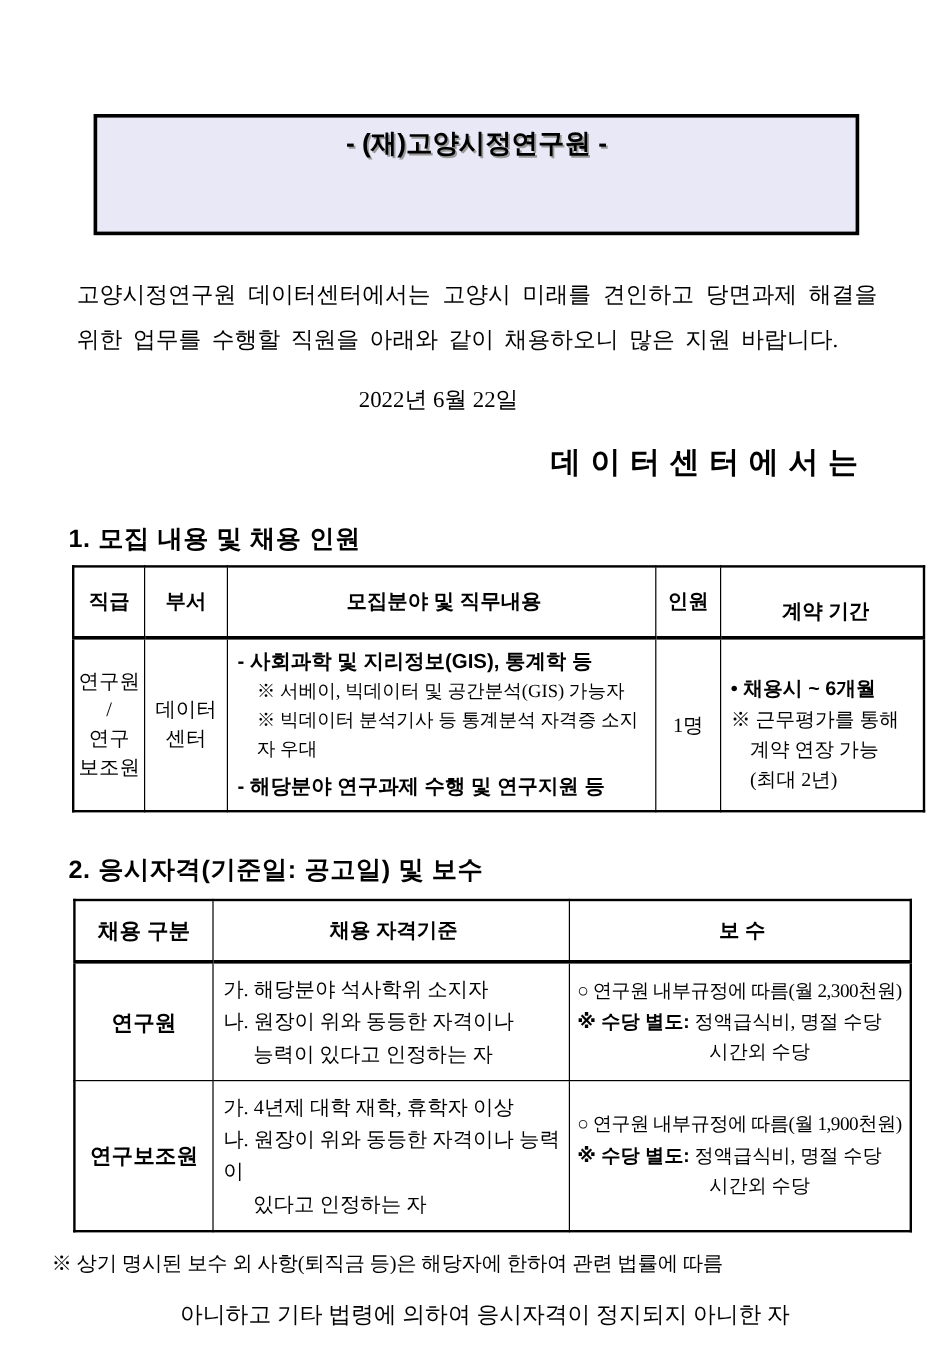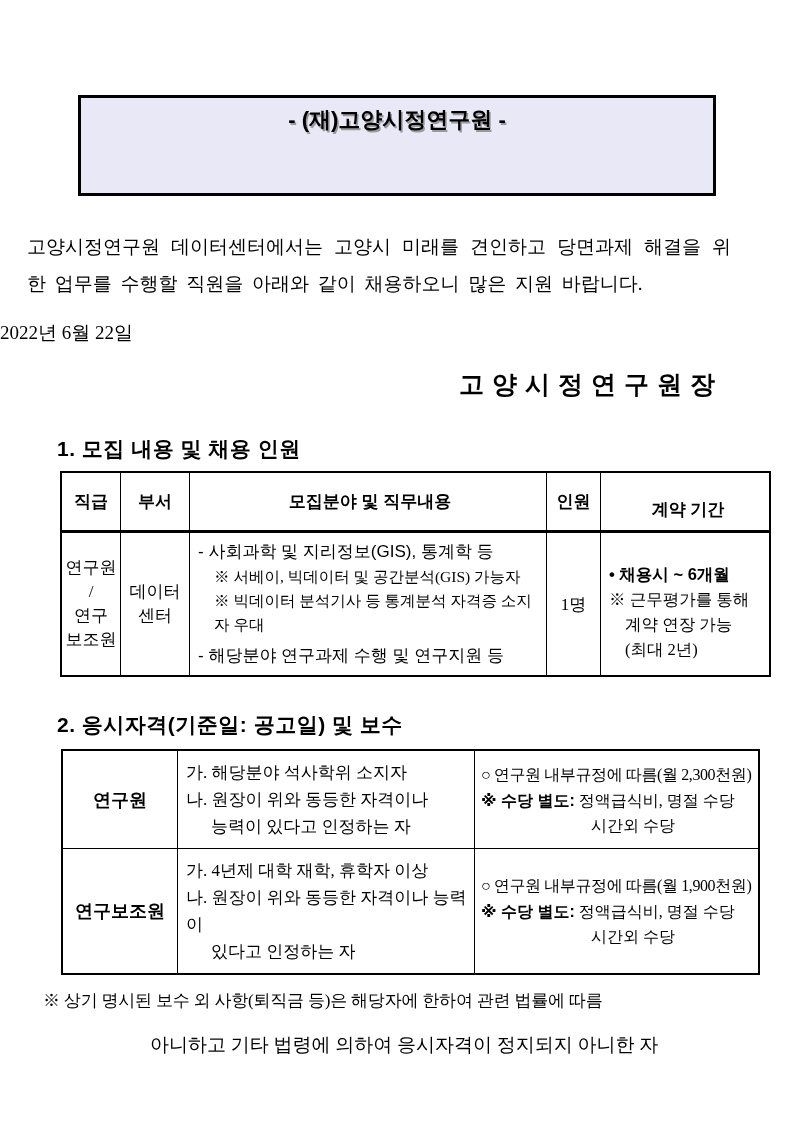--- a/index.html
+++ b/index.html
@@ -22,27 +22,27 @@
     text-shadow:1.5px 1.5px 0 #9a9a9a;
   }
   .header-title{
     font-family:"Liberation Sans","DejaVu Sans",sans-serif;
     font-weight:bold;font-size:31px;line-height:42px;letter-spacing:1px;
     text-shadow:2px 2px 0 #9a9a9a;
   }
 
   
   .intro{
-    margin:32px 62px 0 27px;
+    margin:32px 62px 0 64px;
     font-size:19px;line-height:37px;text-align:justify;
     word-spacing:4px;
   }
 
   .date-line{
-    margin:18px 62px 0 0;text-align:left;font-size:19px;
+    margin:18px 62px 0 0;text-align:center;font-size:19px;
   }
   .signature{
     margin:22px 70px 0 0;text-align:right;
     font-size:25px;font-weight:bold;letter-spacing:8px;
   }
 
   .section-heading{
     margin:34px 0 0 57px;
     font-family:"Liberation Sans","DejaVu Sans",sans-serif;
     font-weight:bold;font-size:21px;letter-spacing:.5px;
@@ -62,21 +62,21 @@
   .table1{margin:8px 0 0 60px;width:682px;border:2px solid #000;}
   .table1 th{height:33px;}
   .t1-rank{width:56px;text-align:center;line-height:24px;}
   .t1-dept{width:66px;text-align:center;line-height:24px;}
   .t1-duty{width:344px;padding:6px 4px 6px 8px;}
   .t1-count{width:51px;text-align:center;}
   .t1-contract{width:158px;padding:20px 2px 4px 8px;}
   .t1-body{height:128px;}
   .duty-main{
     font-family:"Liberation Sans","DejaVu Sans",sans-serif;
-    font-weight:normal;font-size:17px;line-height:26px;
+    font-weight:bold;font-size:17px;line-height:26px;
   }
   .duty-sub{font-size:15.5px;line-height:24px;padding-left:16px;}
   .contract-main{
     font-family:"Liberation Sans","DejaVu Sans",sans-serif;
     font-weight:bold;font-size:16.5px;line-height:25px;
   }
   .contract-sub{font-size:16.5px;line-height:25px;}
   .indent16{padding-left:16px;}
 
   
@@ -103,21 +103,21 @@
 </head>
 <body>
 
 <div class="header-box">
   <div class="header-sub">- (재)고양시정연구원 -</div>
 </div>
 
 <p class="intro">고양시정연구원 데이터센터에서는 고양시 미래를 견인하고 당면과제 해결을 위한 업무를 수행할 직원을 아래와 같이 채용하오니 많은 지원 바랍니다.</p>
 
 <div class="date-line">2022년 6월 22일</div>
-<div class="signature">고양시정연구원장</div>
+<div class="signature">데이터센터에서는</div>
 
 <div class="section-heading">1. 모집 내용 및 채용 인원</div>
 
 <table class="table1">
   <tbody>
       <tr>
     <th class="t1-rank">직급</th>
     <th class="t1-dept">부서</th>
     <th class="t1-duty" style="text-align:center;">모집분야 및 직무내용</th>
     <th class="t1-count">인원</th>
@@ -148,20 +148,25 @@
       <div class="contract-sub indent16">(최대 2년)</div>
     </td>
   </tr>
 </tbody>
   </table>
 
 <div class="section-heading">2. 응시자격(기준일: 공고일) 및 보수</div>
 
 <table class="table2">
   <tbody>
+      <tr>
+    <th class="t2-cat">채용 구분</th>
+    <th class="t2-crit" style="text-align:center;">채용 자격기준</th>
+    <th class="t2-pay" style="text-align:center;">보 수</th>
+  </tr>
   <tr class="t2-row1">
     <td class="t2-cat">연구원</td>
     <td class="t2-crit">
       <div class="crit-line">가. 해당분야 석사학위 소지자</div>
       <div class="crit-line">나. 원장이 위와 동등한 자격이나</div>
       <div class="crit-line crit-indent">능력이 있다고 인정하는 자</div>
     </td>
     <td class="t2-pay">
       <div class="pay-line1">○ 연구원 내부규정에 따름(월 2,300천원)</div>
       <div class="pay-line2"><span class="pay-bold">※ 수당 별도:</span><span> 정액급식비, 명절 수당</span></div>

